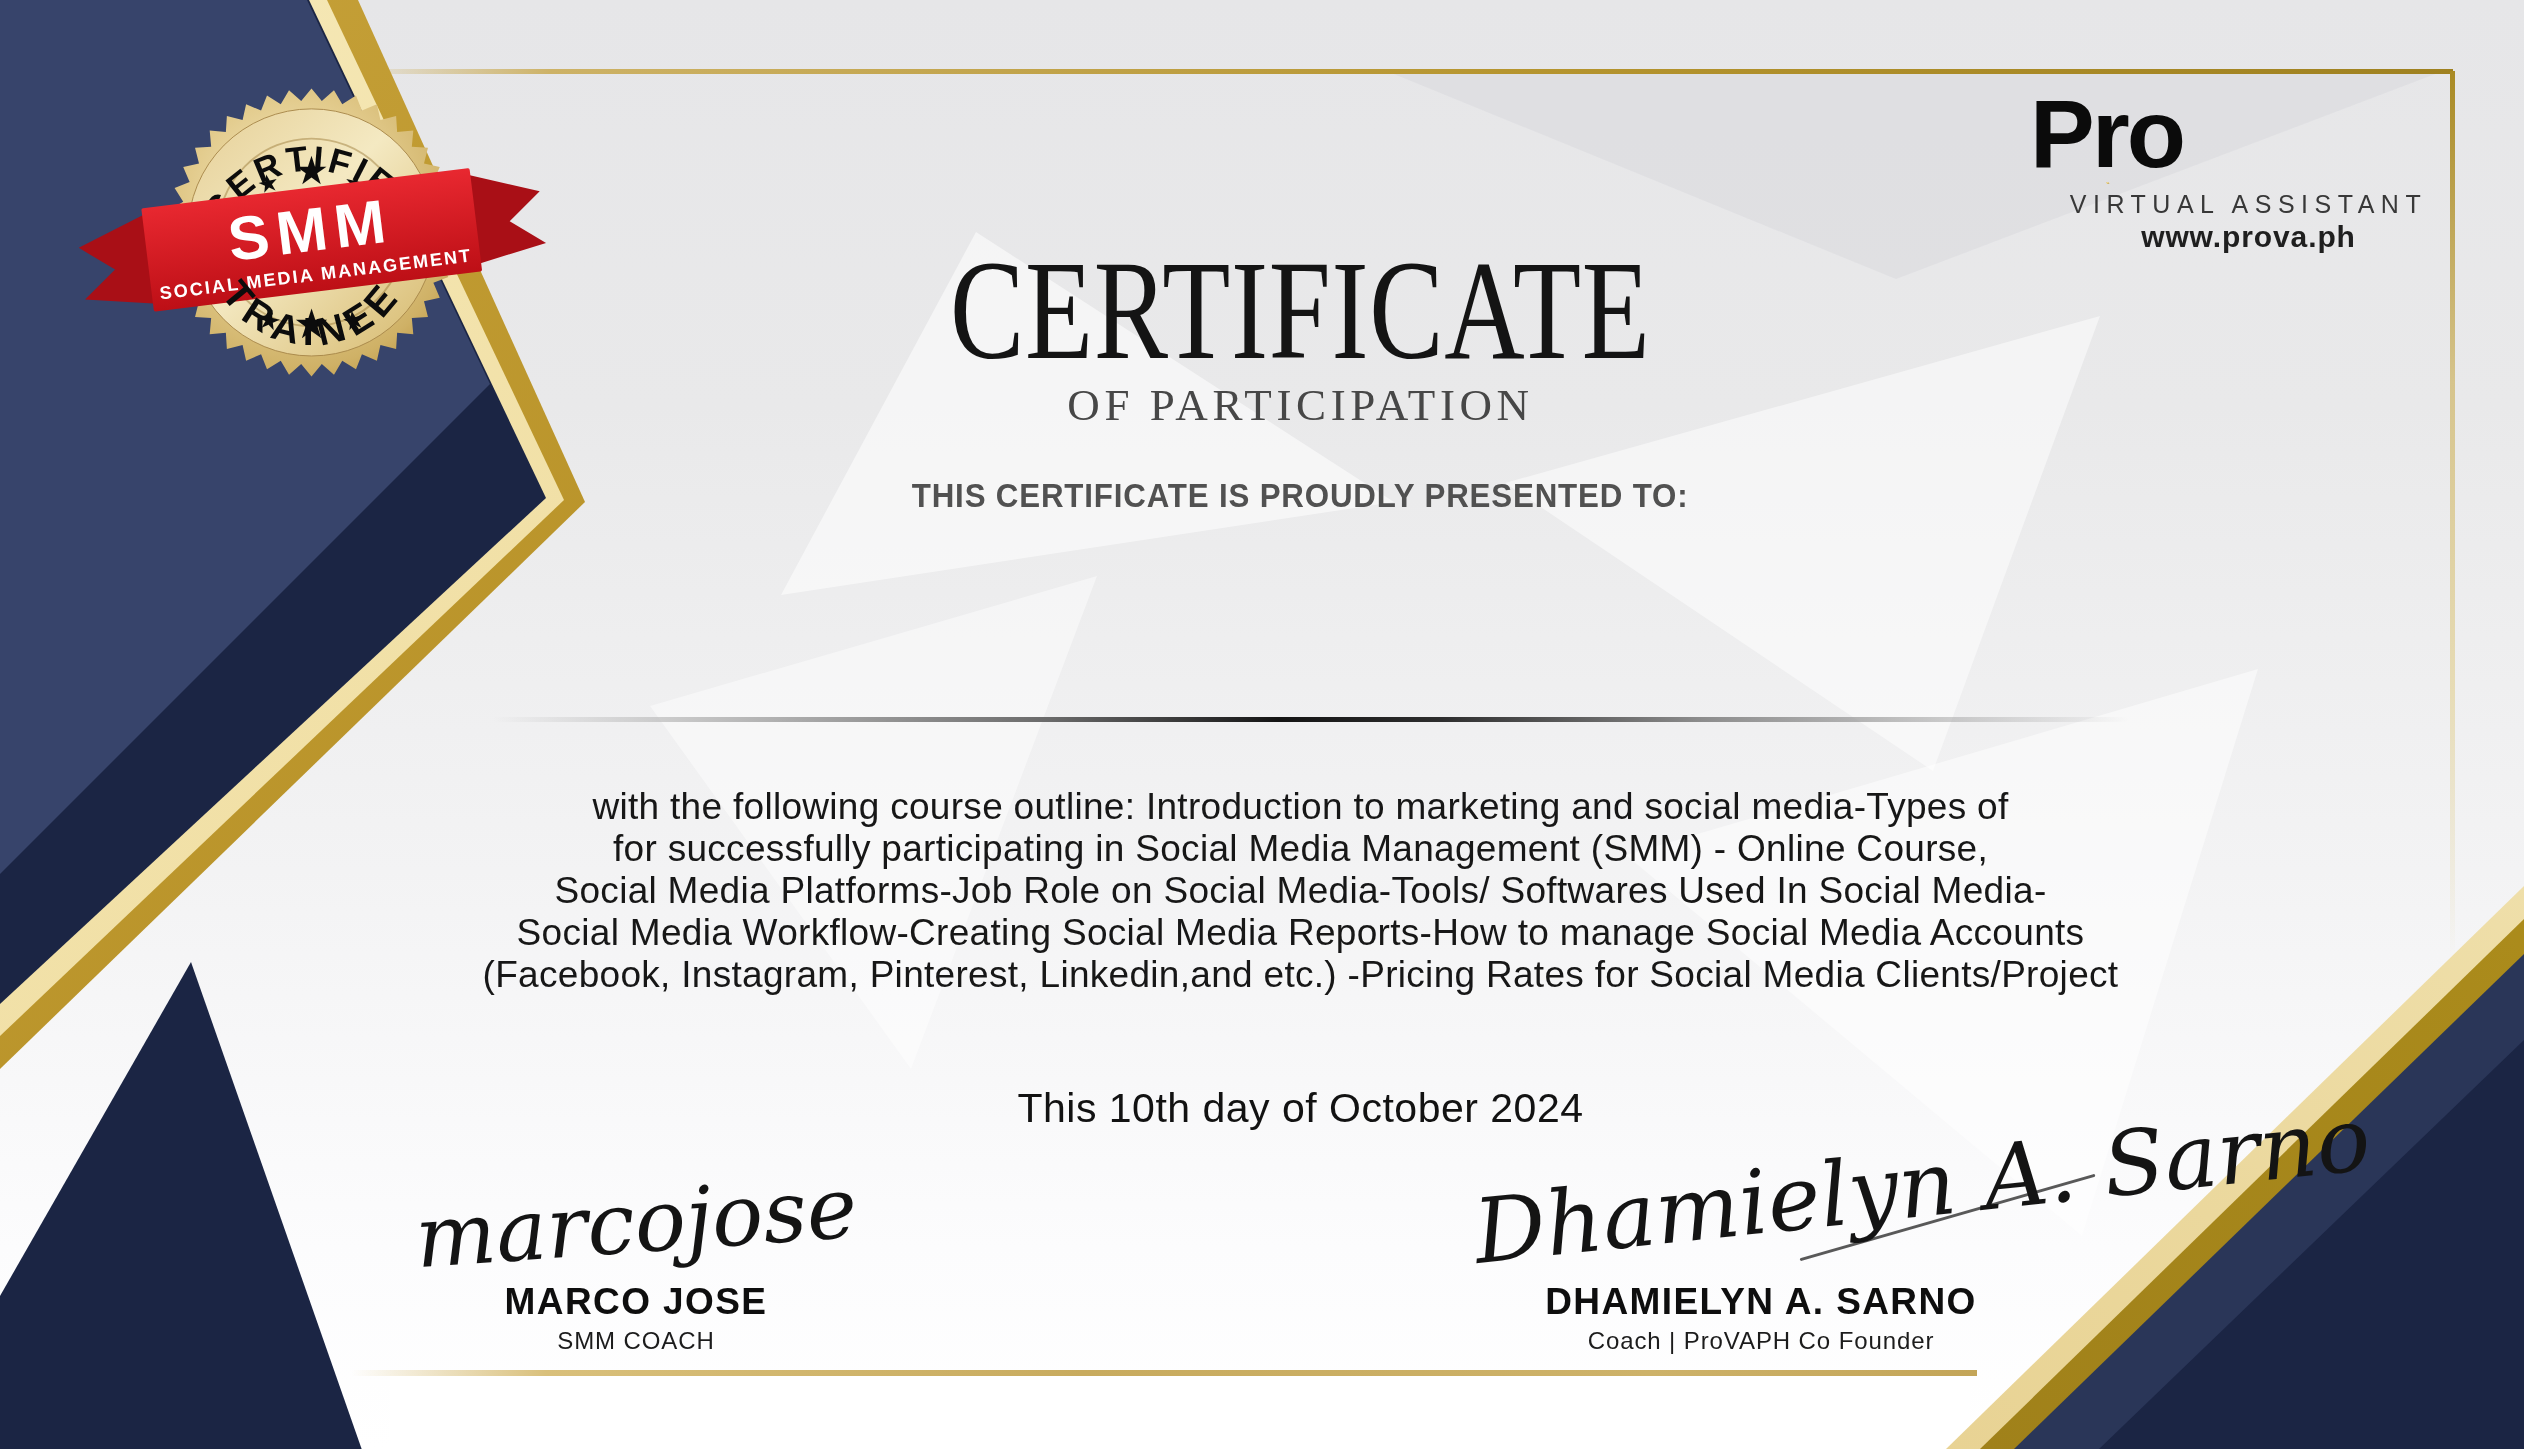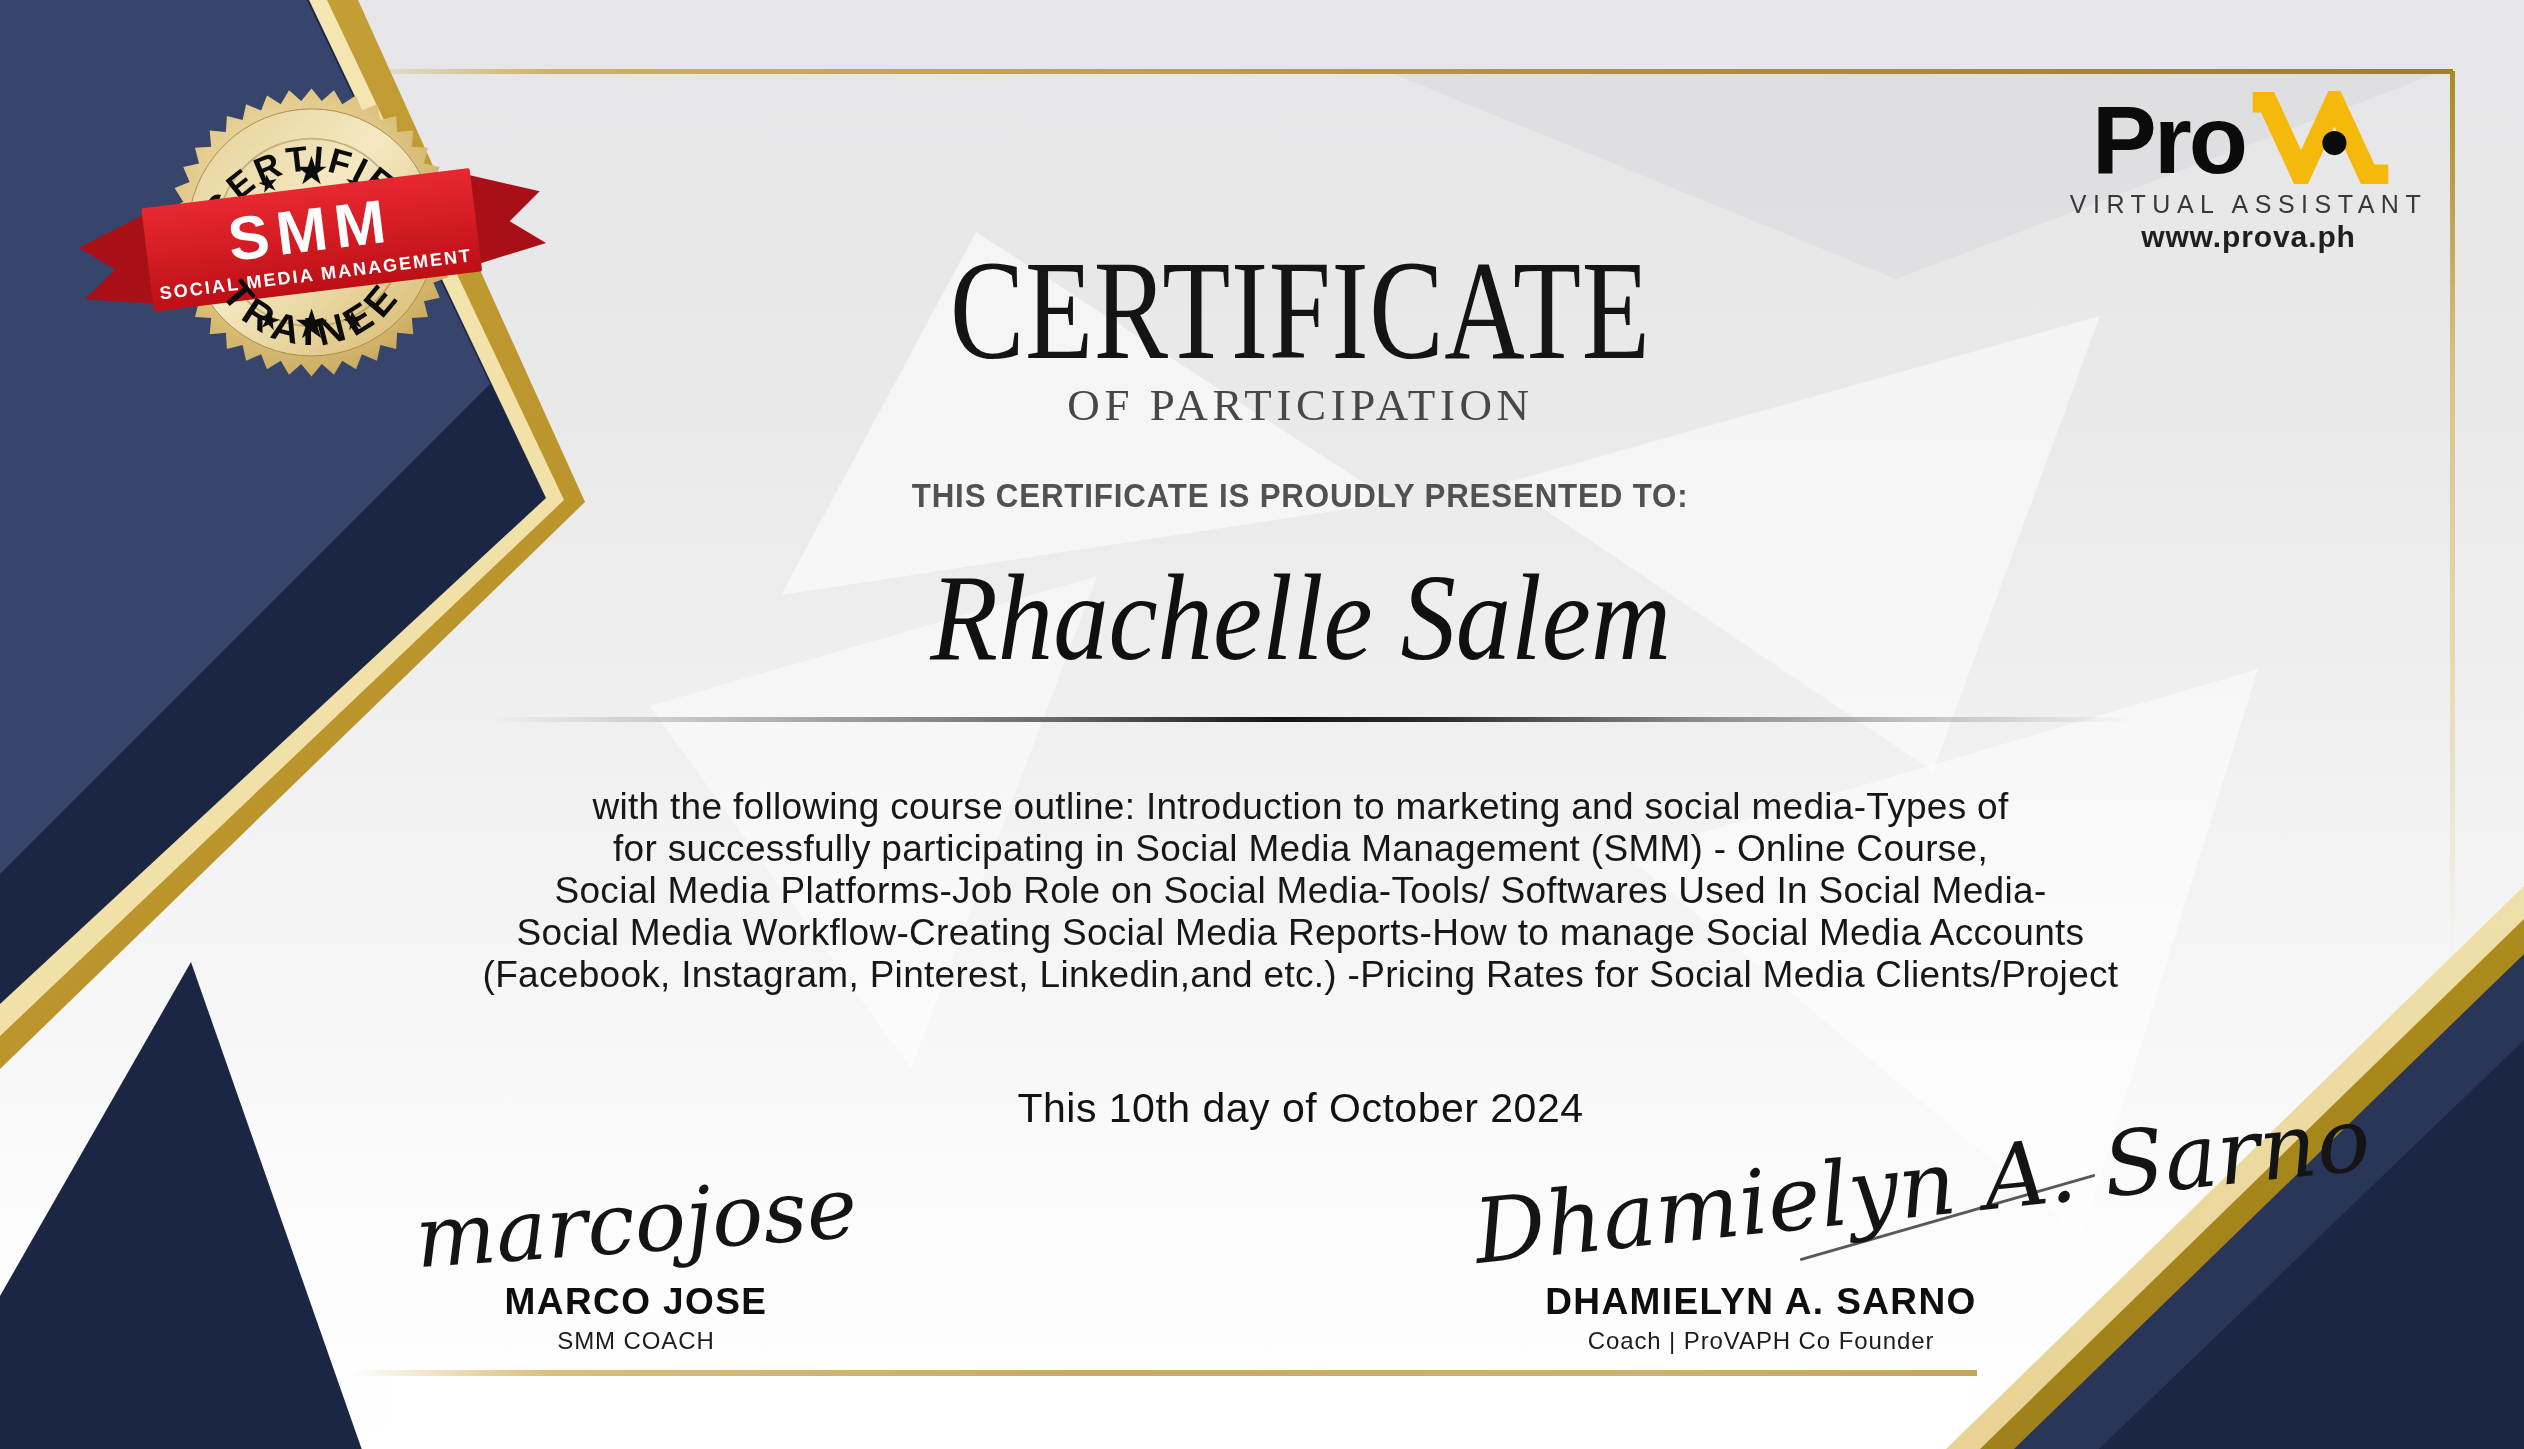--- a/index.html
+++ b/index.html
@@ -63,21 +63,21 @@
   .sig-script{position:absolute;width:100%;font-family:"DejaVu Serif",serif;font-style:italic;
     color:#141414;white-space:nowrap;}
   .sig-script-left{top:1173px;font-size:85px;transform:rotate(-4deg);}
   .sig-script-right{top:1150px;font-size:89px;transform:rotate(-6deg);}
   .sig-flourish{position:absolute;left:1794px;top:1216px;width:307px;height:2.8px;background:#3c3c3c;
     transform:rotate(-16deg);border-radius:1.9px;opacity:.85;}
   .sig-name{position:absolute;width:100%;top:1281px;font-size:37px;font-weight:700;color:#0e0e0e;letter-spacing:1.4px;}
   .sig-title{position:absolute;width:100%;top:1327px;font-size:24px;font-weight:400;color:#1c1c1c;letter-spacing:0.9px;}
   
   .logo{left:2030px;top:89px;width:437px;text-align:center;}
-  .logo-row{display:flex;align-items:flex-end;justify-content:center;gap:3.7px;height:95px;}
+  .logo-row{display:flex;align-items:flex-start;justify-content:center;gap:3.7px;height:95px;flex-direction:column;}
   .logo-pro{font-size:97px;font-weight:700;color:#0b0b0b;letter-spacing:-2.8px;line-height:.92;}
   .logo-tag{margin-top:5.6px;font-size:25px;font-weight:500;color:#383838;letter-spacing:6.5px;}
   .logo-web{margin-top:1.9px;font-size:30px;font-weight:700;color:#1f1f1f;letter-spacing:0.9px;}
   
   .badge{left:70px;top:0;width:483px;height:502px;}
 </style>
 </head>
 <body>
 
 <div id="canvas">
@@ -155,21 +155,20 @@
         <circle cx="92" cy="56" r="13" fill="#0b0b0b"></circle>
       </svg>
     </div>
     <div class="logo-tag">VIRTUAL ASSISTANT</div>
     <div class="logo-web">www.prova.ph</div>
   </div>
 
   <div class="abs col title"><span>CERTIFICATE</span></div>
   <div class="abs col subtitle">OF PARTICIPATION</div>
   <div class="abs col presented"><span>THIS CERTIFICATE IS PROUDLY PRESENTED TO:</span></div>
-  <div class="abs col name"><span>Rhachelle Salem</span></div>
   <div class="abs divider"></div>
 
   <div class="abs col body-lines">
     <div>with the following course outline: Introduction to marketing and social media-Types of</div>
     <div>for successfully participating in Social Media Management (SMM) - Online Course,</div>
     <div>Social Media Platforms-Job Role on Social Media-Tools/ Softwares Used In Social Media-</div>
     <div>Social Media Workflow-Creating Social Media Reports-How to manage Social Media Accounts</div>
     <div>(Facebook, Instagram, Pinterest, Linkedin,and etc.) -Pricing Rates for Social Media Clients/Project</div>
   </div>
 

